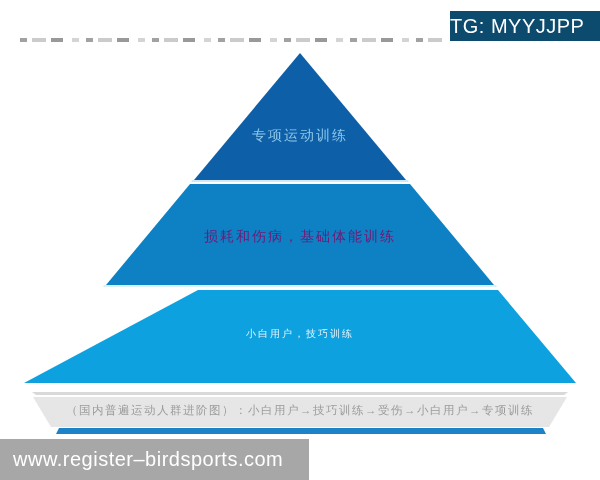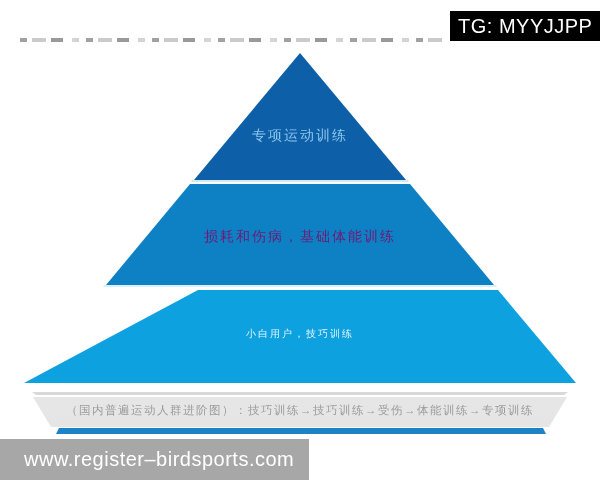--- a/index.html
+++ b/index.html
@@ -16,22 +16,22 @@
         rgba(130,130,130,.75) 0 7px, rgba(255,255,255,0) 7px 12px,
         rgba(160,160,160,.55) 12px 26px, rgba(255,255,255,0) 26px 31px,
         rgba(110,110,110,.7) 31px 43px, rgba(255,255,255,0) 43px 52px,
         rgba(170,170,170,.5) 52px 59px, rgba(255,255,255,0) 59px 66px);
     filter:blur(.4px);
   }
 
   
   .tg-badge{
     position:absolute;left:450px;top:11px;width:150px;height:30px;
-    background:#000000;color:#ffffff;font-size:20px;line-height:30px;
-    padding-left:8px;box-sizing:border-box;letter-spacing:.5px;font-weight:400;
+    background:#0c4a6e;color:#ffffff;font-size:20px;line-height:30px;
+    box-sizing:border-box;letter-spacing:.5px;font-weight:400;
     white-space:nowrap;
   }
 
   
   .layer{position:absolute;left:0;top:0;width:600px;height:480px;}
   .tier-top   {background:#0d5fa8;clip-path:polygon(300px 53px,406px 180px,194px 180px);}
   .tier-mid   {background:#0e80c4;clip-path:polygon(190px 184px,410px 184px,494px 285px,106px 285px);}
   .tier-bottom{background:#0da1e0;clip-path:polygon(198px 290px,498px 290px,576px 383px,24px 383px);}
   .sep1{background:#cfeaf6;clip-path:polygon(192px 180px,408px 180px,409px 182px,191px 182px);}
   .sep2{background:#d8f1f9;clip-path:polygon(104px 285px,496px 285px,497px 287px,103px 287px);}
@@ -45,21 +45,21 @@
   .lbl{position:absolute;left:0;width:600px;text-align:center;white-space:nowrap;}
   .lbl-t1{top:127px;font-size:14px;color:#8cc6ea;letter-spacing:2px;}
   .lbl-t2{top:228px;font-size:14px;color:#701a75;letter-spacing:2px;}
   .lbl-t3{top:327px;font-size:10px;color:#e7f5fc;letter-spacing:2px;}
   .lbl-caption{top:403px;font-size:11.5px;color:#9b9b9b;letter-spacing:1.5px;font-family:"Liberation Serif","DejaVu Serif",serif;}
 
   
   .watermark{
     position:absolute;left:0;top:439px;width:309px;height:41px;
     background:#a7a7a7;color:#ffffff;font-size:20px;line-height:41px;
-    padding-left:24px;box-sizing:border-box;letter-spacing:.5px;white-space:nowrap;
+    padding-left:13px;box-sizing:border-box;letter-spacing:.5px;white-space:nowrap;
   }
 </style>
 </head>
 <body>
 
 <div class="page">
 
   <div class="clipped-strip"></div>
 
   <div class="tg-badge">TG: MYYJJPP</div>
@@ -70,19 +70,19 @@
   <div class="layer sep2"></div>
   <div class="layer tier-bottom" style="background: rgb(13, 161, 224);"></div>
 
   <div class="layer base-shadow"></div>
   <div class="layer base-gray"></div>
   <div class="layer base-bar"></div>
 
   <div class="lbl lbl-t1">专项运动训练</div>
   <div class="lbl lbl-t2">损耗和伤病，基础体能训练</div>
   <div class="lbl lbl-t3">小白用户，技巧训练</div>
-  <div class="lbl lbl-caption">（国内普遍运动人群进阶图）：技巧训练→技巧训练→受伤→体能训练→专项训练</div>
+  <div class="lbl lbl-caption">（国内普遍运动人群进阶图）：小白用户→技巧训练→受伤→小白用户→专项训练</div>
 
   <div class="watermark">
     <span>www.register–birdsports.com</span>
   </div>
 
 </div>
 
 </body></html>

